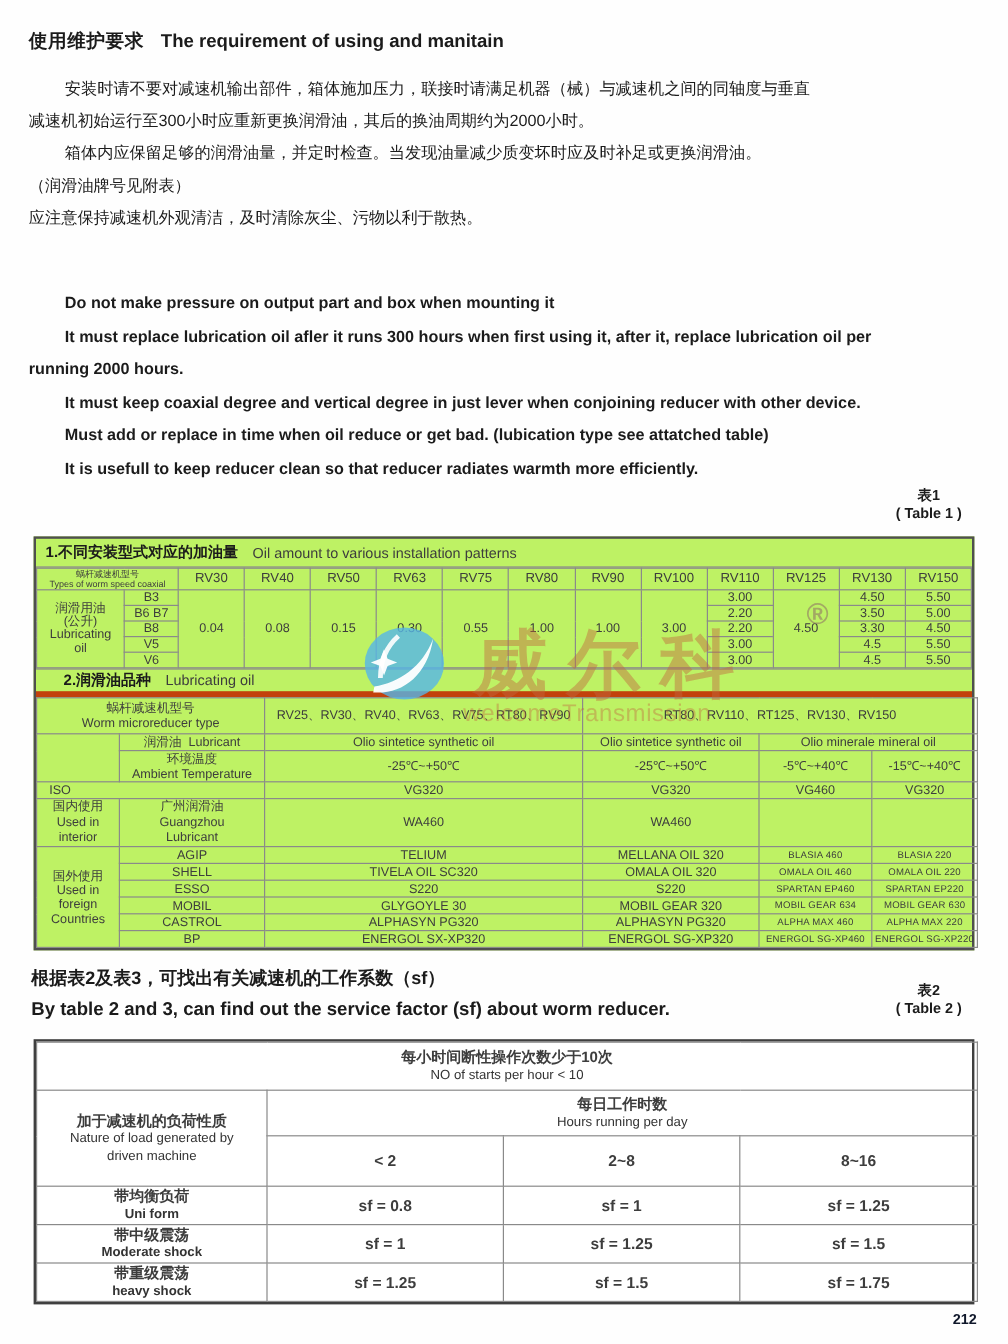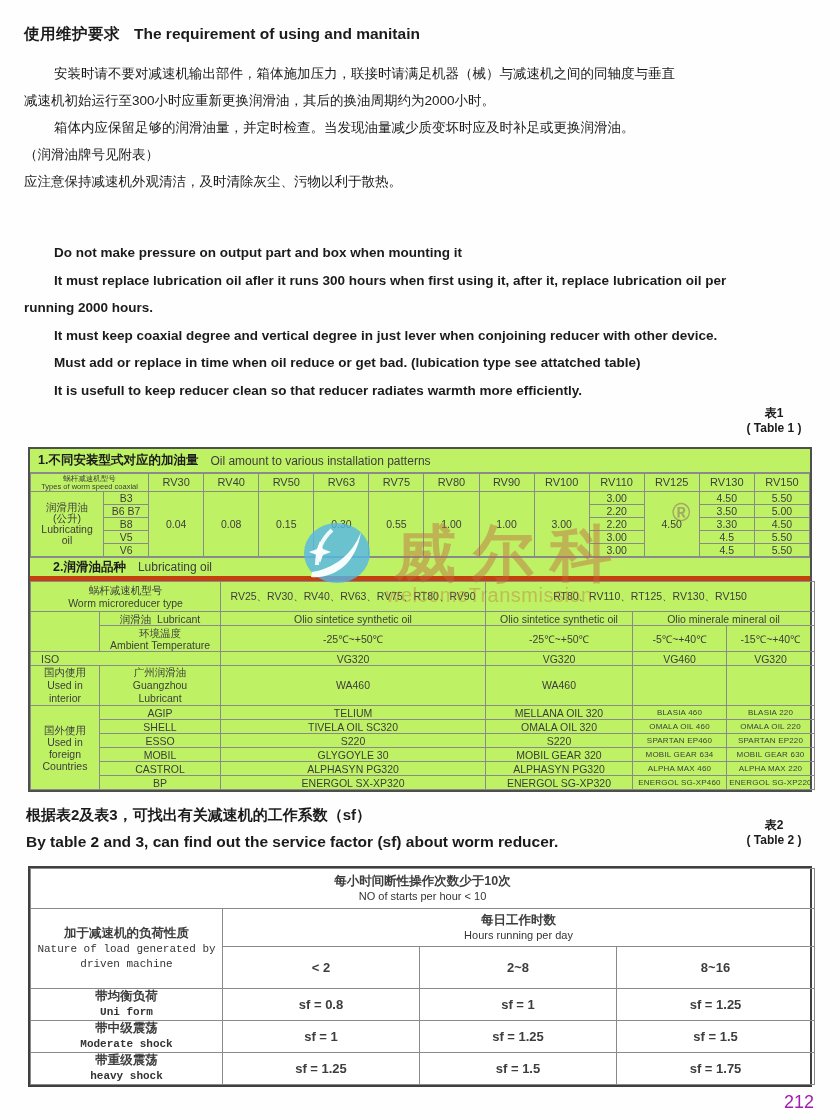--- a/index.html
+++ b/index.html
@@ -56,23 +56,23 @@
   .sf-head .en { font-size:15.5px; font-weight:bold; }
 
   .tbl2 { position:absolute; left:28px; top:866px; width:784px; border:2px solid #3f3f3f; background:#fff; }
   .t3 td { border:2px solid #555; color:#222; }
   .t3 .zh { font-size:12.5px; font-weight:bold; line-height:16px; }
   .t3 .en { font-size:11px; color:#333; line-height:15px; }
   .t3 td.hrow1 { height:40px; }
   .t3 td.hrow2 { height:38px; }
   .t3 td.hrow3 { height:42px; font-size:13px; font-weight:bold; }
   .t3 td.data { height:29px; font-size:13px; font-weight:bold; }
-  .t3 td.loadlab { line-height:15px;font-family:Liberation Mono, monospace; }
-
-  .page-num { position:absolute; right:26px; top:1092px; font-size:18px; font-weight:normal; color:#a21caf; }
+  .t3 td.loadlab { line-height:15px; }
+
+  .page-num { position:absolute; right:26px; top:1092px; font-size:12px; font-weight:bold; color:#0f172a; }
 </style>
 </head>
 <body>
 
 <div class="page">
 
   <div class="doc-title">
     <span class="zh">使用维护要求</span><span class="en">The requirement of using and manitain</span>
   </div>
 

